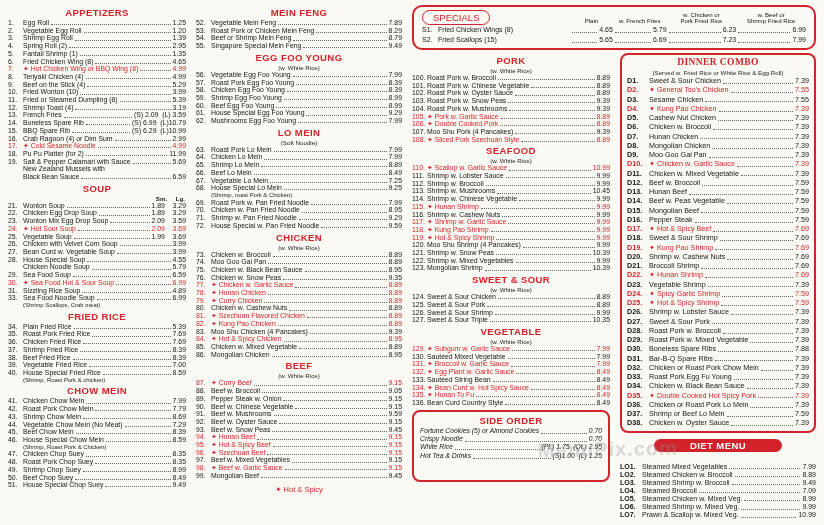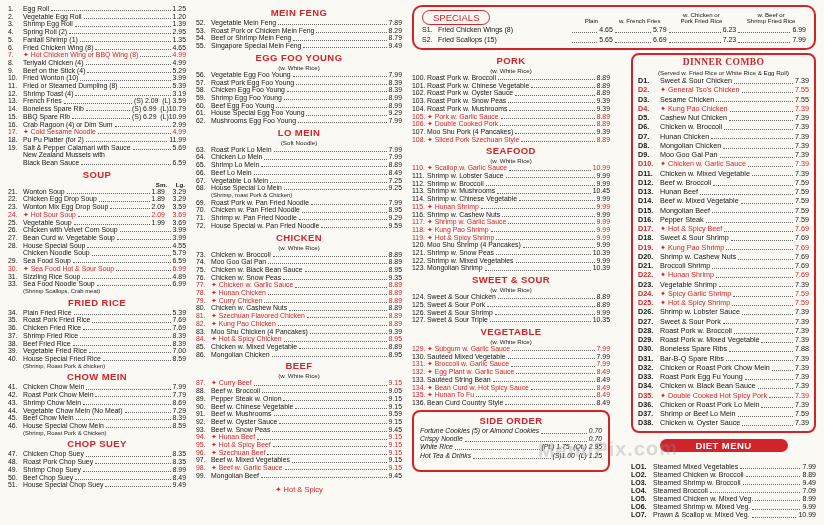--- a/index.html
+++ b/index.html
@@ -6,21 +6,21 @@
   body{
     width:824px;height:525px;overflow:hidden;position:relative;
     background:#fbf9f3;color:#151515;
     font-family:"Liberation Sans", sans-serif;
   }
   .menu{display:flex;gap:10px;padding:5px 8px;box-sizing:border-box;height:525px;}
   .col{overflow:hidden;}
   #c1{width:178px;flex:none;}
   #c2{width:206px;flex:none;}
   .right{flex:1;display:flex;flex-direction:column;min-width:0;}
-  .rcols{display:flex;gap:21px;flex:1;min-width:0;}
+  .rcols{display:flex;gap:10px;flex:1;min-width:0;}
   #c3{width:198px;flex:none;display:flex;flex-direction:column;}
   #c4{flex:1;min-width:0;display:flex;flex-direction:column;}
 
   .stitle{display:block;color:#d2232a;font-weight:bold;text-align:center;
     font-size:9.5px;line-height:11px;margin:2px 0 1px;letter-spacing:.4px;}
   .ssub{display:block;text-align:center;font-size:6.2px;line-height:7px;color:#222;}
   .phead{display:flex;justify-content:flex-end;font-size:6.2px;font-weight:bold;
     white-space:pre;line-height:7px;padding-right:1px;}
   .item{display:flex;align-items:flex-end;font-size:6.9px;line-height:7.7px;color:#151515;}
   .num{flex:none;width:15px;}
@@ -44,38 +44,39 @@
   .sp-name .num{width:16px;}
   .sp-cell{display:flex;align-items:flex-end;}
 
   
   .combo-box{border:2px solid #d2232a;border-radius:8px;padding:2px 5px 3px;margin-bottom:2px;}
   .combo-box .stitle{margin-top:0;font-family:Liberation Serif, serif;}
   .wide .num{width:22px;font-weight:bold;}
   .roomy .item{font-size:7.2px;line-height:9.25px;}
 
   
-  .side-box{border:2px solid #d2232a;border-radius:8px;padding:1px 6px 10px;margin-top:3px;}
+  .side-box{border:2px solid #d2232a;border-radius:8px;padding:1px 6px 20px;margin-top:3px;}
   .side-box .item{font-style:italic;font-size:6.8px;line-height:8.4px;}
   .side-box .num{width:0;}
 
   
   .diet .stitle.banner{background:#d2232a;color:#fff;border-radius:9px;width:128px;
     margin:4px auto 11px;line-height:13px;font-size:9.5px;}
   .diet .item{font-size:7px;line-height:8.1px;}
 
   .watermark{position:absolute;left:538px;top:438px;font-size:20px;font-weight:bold;
     color:#8d939c;opacity:.32;transform:rotate(-1deg);letter-spacing:1px;pointer-events:none;}
 </style>
 </head>
 <body>
 
 <div class="menu">
   <div class="col" id="c1">
       <div class="section">
+        <span class="stitle">APPETIZERS</span>
         <div class="item">
           <span class="num">1.</span>
           <span class="iname">Egg Roll</span>
           <span class="dots"></span>
           <span class="price">1.25</span>
         </div>
         <div class="item">
           <span class="num">2.</span>
           <span class="iname">Vegetable Egg Roll</span>
           <span class="dots"></span>
@@ -357,21 +358,20 @@
         </div>
         <div class="item">
           <span class="num">46.</span>
           <span class="iname">House Special Chow Mein</span>
           <span class="dots"></span>
           <span class="price">8.59</span>
         </div>
         <span class="snote">(Shrimp, Roast Pork &amp; Chicken)</span>
       </div>
       <div class="section">
-        <span class="stitle">CHOP SUEY</span>
         <div class="item">
           <span class="num">47.</span>
           <span class="iname">Chicken Chop Suey</span>
           <span class="dots"></span>
           <span class="price">8.35</span>
         </div>
         <div class="item">
           <span class="num">48.</span>
           <span class="iname">Roast Pork Chop Suey</span>
           <span class="dots"></span>
@@ -1106,21 +1106,21 @@
                 <span class="price">7.59</span>
               </div>
               <div class="item">
                 <span class="num">D13.</span>
                 <span class="iname">Hunan Beef</span>
                 <span class="dots"></span>
                 <span class="price">7.59</span>
               </div>
               <div class="item">
                 <span class="num">D14.</span>
-                <span class="iname">Beef w. Mixed Vegetable</span>
+                <span class="iname">Beef w. Peas Vegetable</span>
                 <span class="dots"></span>
                 <span class="price">7.59</span>
               </div>
               <div class="item">
                 <span class="num">D15.</span>
                 <span class="iname">Mongolian Beef</span>
                 <span class="dots"></span>
                 <span class="price">7.59</span>
               </div>
               <div class="item">

